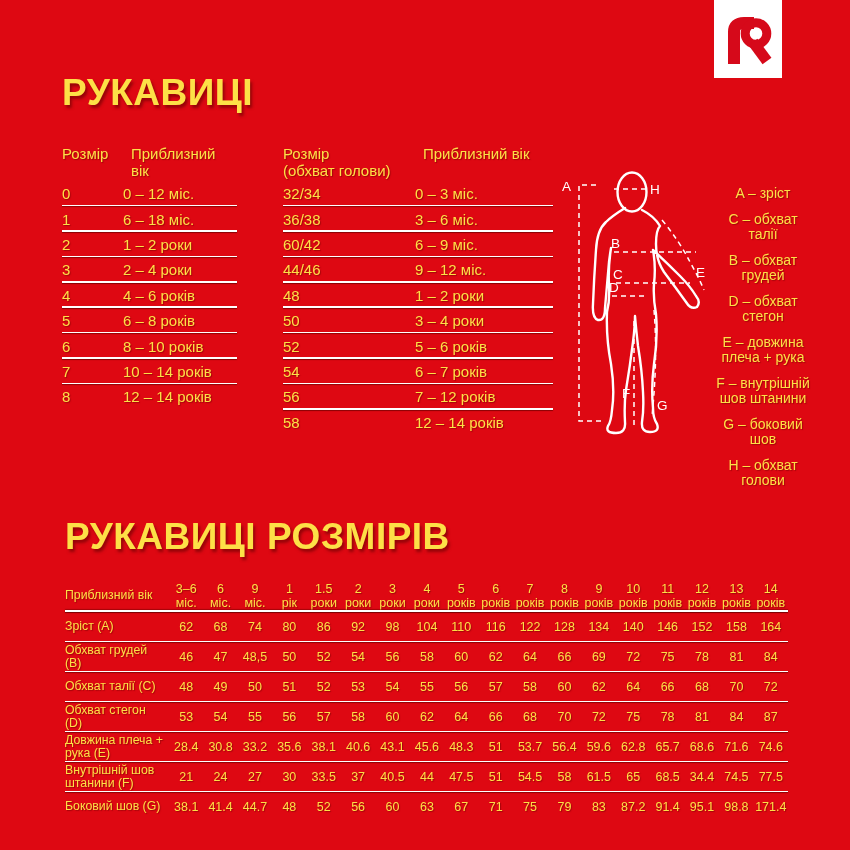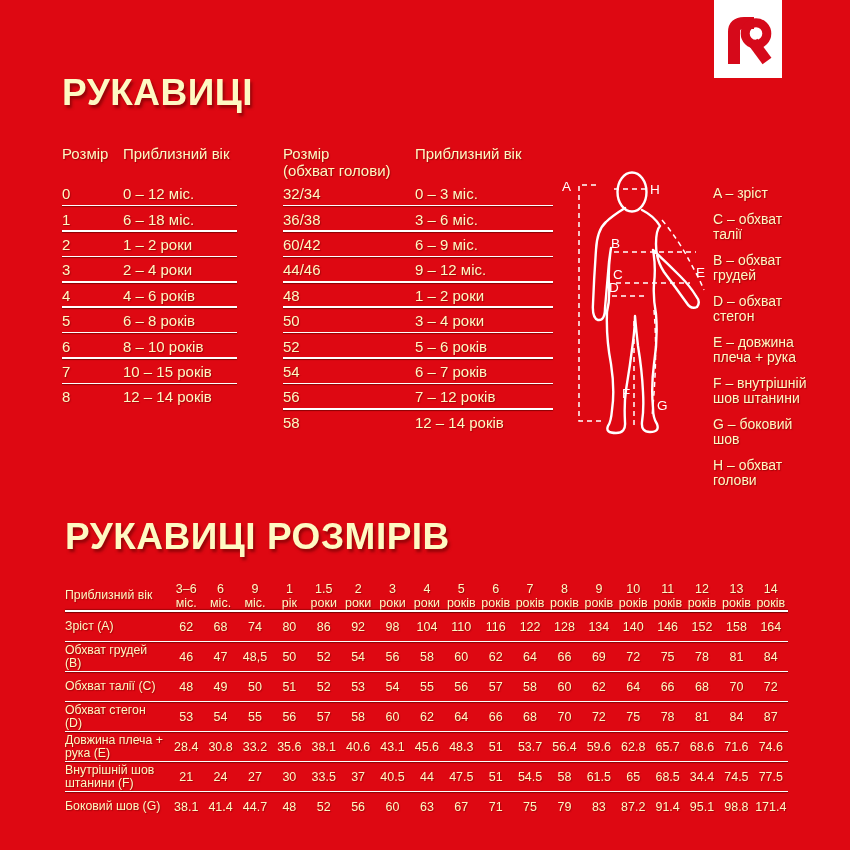--- a/index.html
+++ b/index.html
@@ -1,52 +1,52 @@
 <!DOCTYPE html>
 <html><head>
 <meta charset="utf-8">
 <style>
   html,body{margin:0;padding:0;background:#9c9c9c;}
   .page{
     position:relative;width:850px;height:850px;overflow:hidden;
     background:#de0812;
     font-family:"Liberation Sans", sans-serif;
-    color:#fef9c3;
+    color:#fde047;
     -webkit-font-smoothing:antialiased;
   }
   .page *{box-sizing:border-box;}
   .shadowtext{text-shadow:1px 1px 1px rgba(110,0,0,0.55);}
   .title{
     position:absolute;font-size:37px;font-weight:bold;letter-spacing:.5px;
     text-shadow:2px 3px 3px rgba(100,0,0,0.6);white-space:nowrap;
   }
   
   .logo{position:absolute;left:714px;top:0;width:68px;height:78px;background:#fff;}
   
   .mini{position:absolute;top:145px;font-size:15px;}
-  .mini-head{display:flex;height:36px;align-items:flex-start;}
+  .mini-head{display:flex;height:36px;align-items:flex-start;gap:8px;}
   .mini-head .h1,.mini-head .h2{line-height:17px;}
   .mini-row{
     position:relative;display:flex;align-items:center;height:25.4px;
     text-shadow:1px 1px 1px rgba(110,0,0,0.5);
   }
   .mini-row:not(:last-child)::after{
     content:"";position:absolute;left:0;right:0;bottom:0;height:1.5px;background:#fff;
     box-shadow:0 1px 1px rgba(110,0,0,0.75);
   }
   #mittens-table{left:62px;width:175px;}
   #mittens-table .mini-size,#mittens-table .h1{width:61px;flex:none;}
   #hats-table{left:283px;width:270px;}
   #hats-table .mini-size,#hats-table .h1{width:132px;flex:none;}
   .mini-age{flex:1;}
   
   .figure-svg{position:absolute;left:550px;top:158px;}
   .legend{
     position:absolute;left:713px;top:186px;width:100px;
-    font-size:14px;line-height:15px;
+    font-size:14px;line-height:15px;text-align:center;
   }
   .legend-item{margin-bottom:11px;text-shadow:1px 1px 1px rgba(110,0,0,0.5);}
   
   .size-table{position:absolute;left:65px;top:580px;width:723px;}
   .strow{
     position:relative;display:grid;grid-template-columns:104px repeat(18,1fr);
     align-items:center;min-height:30px;
     font-size:12.5px;text-shadow:1px 1px 1px rgba(110,0,0,0.5);
   }
   .strow.head{min-height:32px;}
@@ -106,21 +106,21 @@
         <div class="mini-row">
           <span class="mini-size">5</span>
           <span class="mini-age">6 – 8 років</span>
         </div>
         <div class="mini-row">
           <span class="mini-size">6</span>
           <span class="mini-age">8 – 10 років</span>
         </div>
         <div class="mini-row">
           <span class="mini-size">7</span>
-          <span class="mini-age">10 – 15 років</span>
+          <span class="mini-age">10 – 14 років</span>
         </div>
         <div class="mini-row">
           <span class="mini-size">8</span>
           <span class="mini-age">12 – 14 років</span>
         </div>
       </div>
   </div>
 
   <div class="mini" id="hats-table">
     <div class="mini-head shadowtext">

